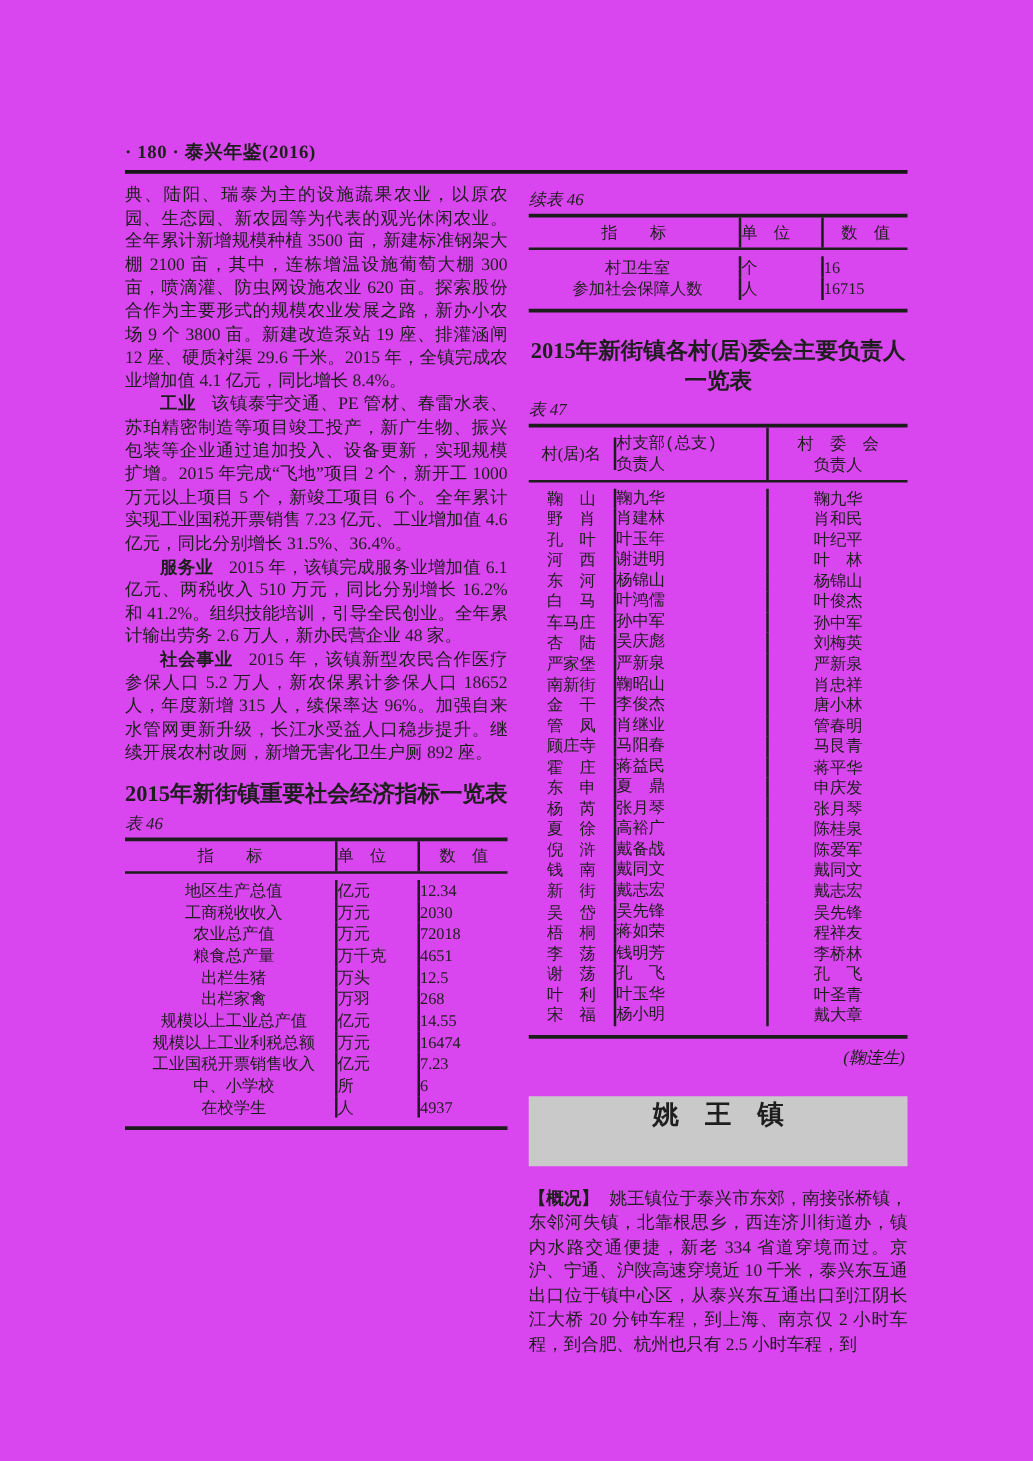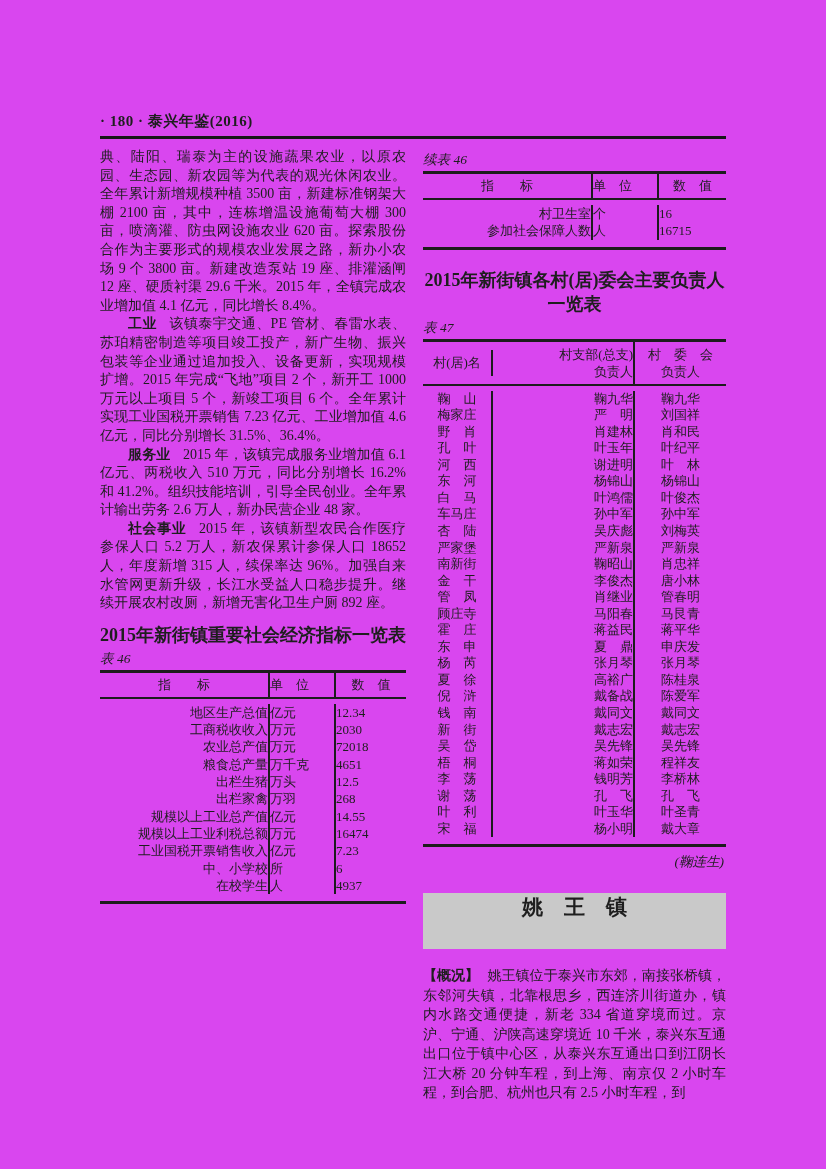--- a/index.html
+++ b/index.html
@@ -24,30 +24,30 @@
   .tbl-label{margin:3px 0 2px 0;font-size:13.5px;font-style:italic;text-align:left;text-indent:0;}
 
   .tbl{border-top:3px solid #1c1c1c;border-bottom:3px solid #1c1c1c;font-size:13px;}
   .tr{display:flex;}
   .td{box-sizing:border-box;overflow:hidden;white-space:nowrap;}
   .thead{border-bottom:2.5px solid #1c1c1c;}
   .thead .td{text-align:center;padding:3px 0 3px 0;}
   .tbody{padding:5px 0 7px 0;}
 
   
-  .t46 .td.c1{width:170px;border-right:2.5px solid #1c1c1c;text-align:right;padding-left:6px;}
+  .t46 .td.c1{width:170px;border-right:2.5px solid #1c1c1c;text-align:center;padding-left:6px;}
   .t46 .td.c2{width:66px;border-right:2.5px solid #1c1c1c;text-align:left;}
   .t46 .td.c3{flex:1;text-align:left;padding-right:13px;}
   .t46 .thead .td.c1{text-align:center;padding-left:0;}
   .t46 .thead .td.c3{text-align:center;padding-right:0;}
   .t46 .tbody .tr{line-height:17.3px;}
 
   
   .t47 .td.c1{width:70px;border-right:2.5px solid #1c1c1c;text-align:center;}
-  .t47 .td.c2{width:142px;border-right:2.5px solid #1c1c1c;text-align:right;}
+  .t47 .td.c2{width:122px;border-right:2.5px solid #1c1c1c;text-align:left;font-family:Liberation Mono, monospace;}
   .t47 .td.c3{flex:1;text-align:center;}
   .t47 .thead .td{padding:4px 0;}
   .t47 .thead .tr{align-items:center;}
   .t47 .thead .hline{line-height:17px;}
   .t47 .tbody .tr{line-height:16.55px;}
 
   .byline{margin-top:6px;font-size:13.5px;font-style:italic;text-align:right;padding-right:2px;text-indent:0;}
 
   .section-box{margin-top:22px;height:56px;background:#c9c9c9;
                display:flex;justify-content:center;
@@ -192,25 +192,20 @@
           </div>
         </div>
       </div>
       <div class="tbody">
           <div class="tr">
             <div class="td c1">鞠　山</div>
             <div class="td c2">鞠九华</div>
             <div class="td c3">鞠九华</div>
           </div>
           <div class="tr">
-            <div class="td c1">梅家庄</div>
-            <div class="td c2">严　明</div>
-            <div class="td c3">刘国祥</div>
-          </div>
-          <div class="tr">
             <div class="td c1">野　肖</div>
             <div class="td c2">肖建林</div>
             <div class="td c3">肖和民</div>
           </div>
           <div class="tr">
             <div class="td c1">孔　叶</div>
             <div class="td c2">叶玉年</div>
             <div class="td c3">叶纪平</div>
           </div>
           <div class="tr">

